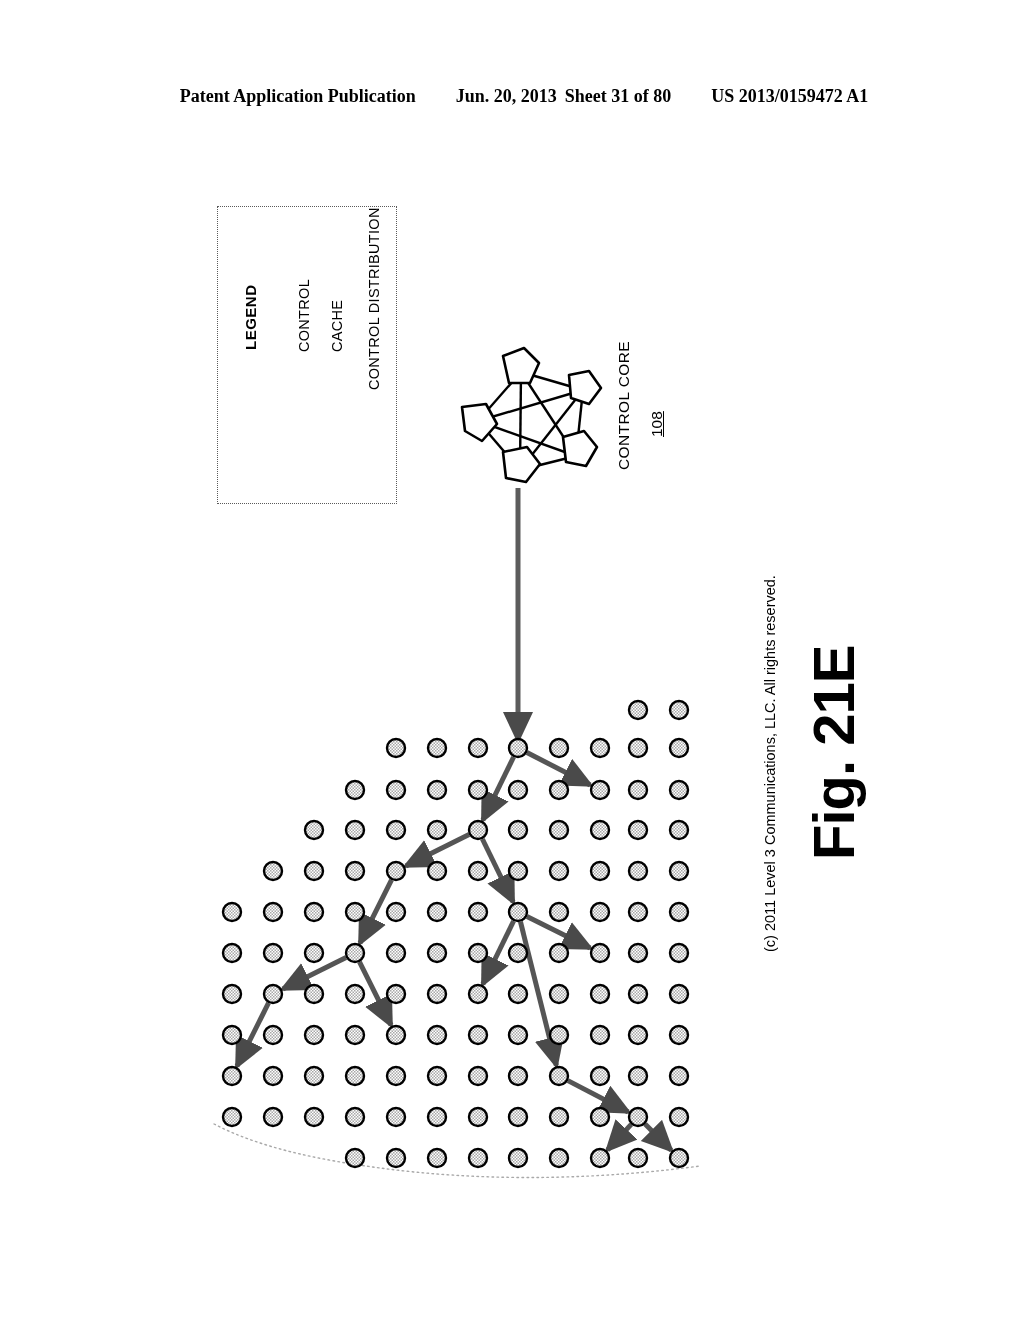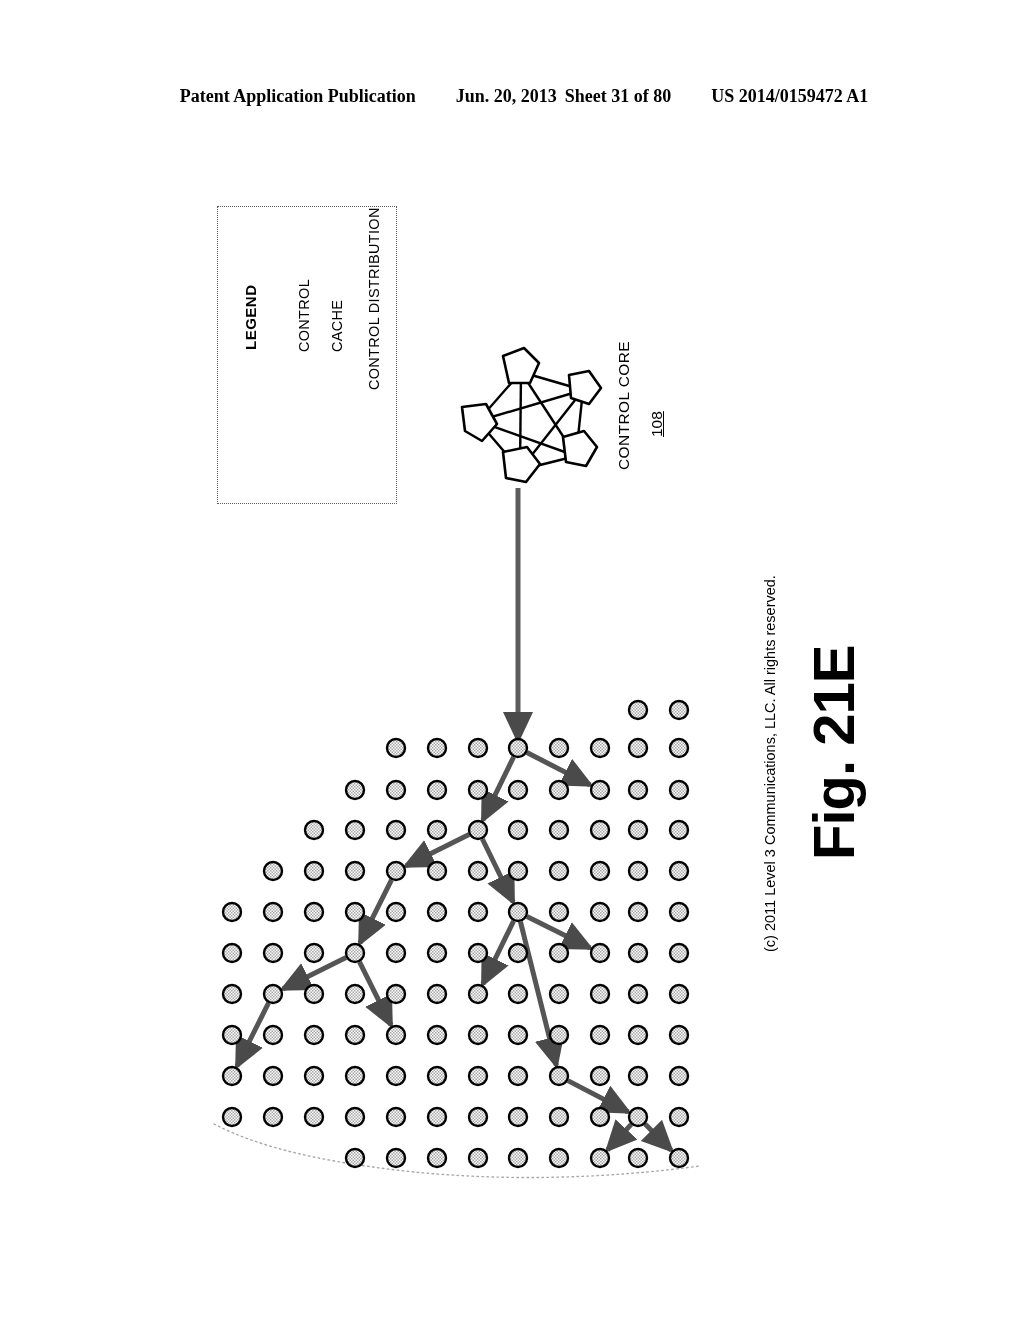--- a/index.html
+++ b/index.html
@@ -152,21 +152,21 @@
     letter-spacing: -1px;
   }
 </style>
 </head>
 <body>
 
 <div id="page-header">
   <span class="h-pub">Patent Application Publication</span>
   <span class="h-date">Jun. 20, 2013</span>
   <span class="h-sheet">Sheet 31 of 80</span>
-  <span class="h-num">US 2014/0159472 A1</span>
+  <span class="h-num">US 2013/0159472 A1</span>
 </div>
 
 <div id="figure-canvas">
 
   <svg id="figure-svg" width="1024" height="1320" viewBox="0 0 1024 1320">
     <defs>
       <pattern id="stipple" width="3" height="3" patternUnits="userSpaceOnUse">
         <rect width="3" height="3" fill="#ffffff"></rect>
         <rect width="1.5" height="1.5" fill="#a8a8a8"></rect>
         <rect x="1.5" y="1.5" width="1.5" height="1.5" fill="#a8a8a8"></rect>

